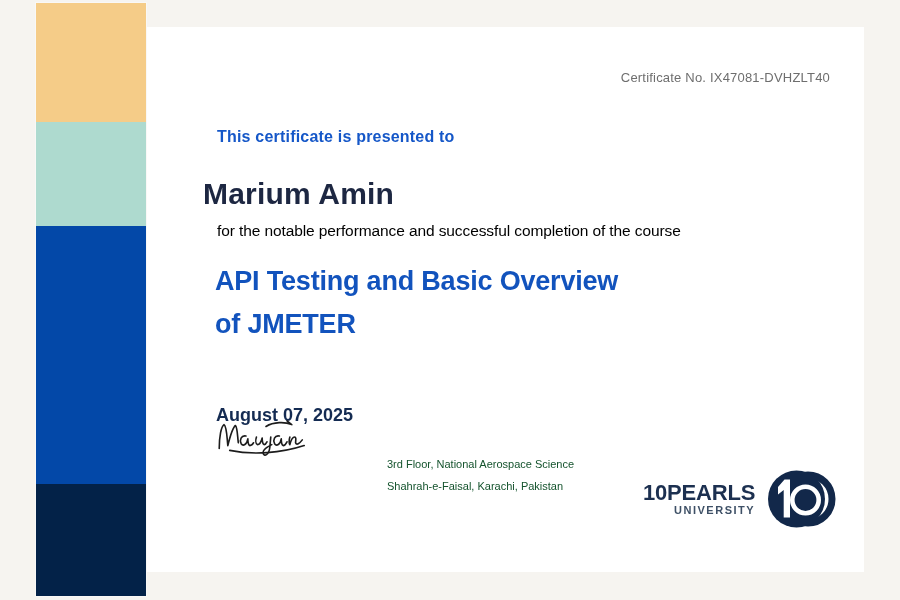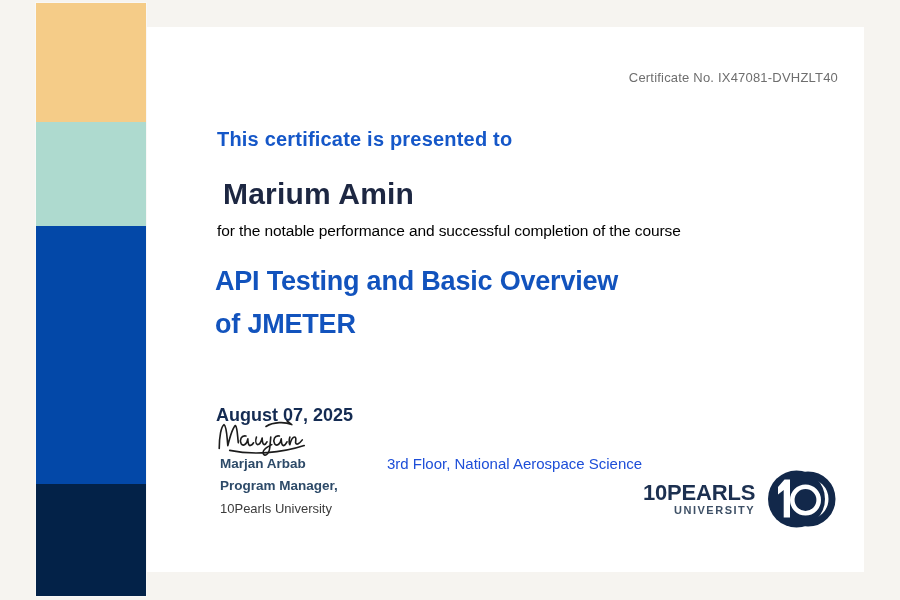--- a/index.html
+++ b/index.html
@@ -22,31 +22,31 @@
   .seg-blue{height:258px;}
   .seg-navy{flex:1;}
 
   
   .card{
     position:absolute;left:147px;top:27px;width:717px;height:545px;
     background:#ffffff;
   }
 
   .cert-number{
-    position:absolute;top:43px;right:26px;
+    position:absolute;top:43px;right:34px;
     font-size:13px;color:#6e6e6e;letter-spacing:0.2px;
   }
 
   .presented{
     position:absolute;left:70px;top:101px;
-    font-size:20px;font-weight:700;letter-spacing:0.2px;
+    font-size:16px;font-weight:700;letter-spacing:0.2px;
   }
 
   .recipient{
-    position:absolute;left:76px;top:150px;
+    position:absolute;left:56px;top:150px;
     font-size:30px;font-weight:700;color:#1d2742;letter-spacing:0.2px;
   }
 
   .description{
     position:absolute;left:70px;top:195px;
     font-size:15.5px;color:#000000;letter-spacing:-0.1px;
   }
 
   .course-title{
     position:absolute;left:68px;top:233px;width:620px;
@@ -64,21 +64,21 @@
   }
 
   .signer{
     position:absolute;left:73px;top:426px;line-height:22px;
   }
   .signer .bold-line{font-size:13.5px;font-weight:700;color:#2d4a68;}
   .signer .org-line{font-size:13px;color:#3c3c3c;margin-top:1px;}
 
   .address{
     position:absolute;left:240px;top:426px;line-height:22px;
-    font-size:15px;color:#1d4ed8;
+    font-size:11px;color:#14532d;
   }
 
   
   .logo{
     position:absolute;left:496px;top:442px;
     display:flex;align-items:center;gap:13px;
   }
   .logo-text{display:flex;flex-direction:column;align-items:flex-end;}
   .logo-wordmark{
     font-size:22px;font-weight:800;letter-spacing:-0.2px;line-height:23px;color:#1c3050;
@@ -119,28 +119,24 @@
     <path d="M3,34 C3,22 5,11 8,9 C11,11 11,22 12,31 C14,23 17,12 20,10 C22,12 22,20 23,28"></path>
     <path d="M31,21 C26,20 24,25 26,29 C28,32 32,30 33,24 C33,27 33,30 35,31 C36,31 38,30 39,28"></path>
     <path d="M42,22 C41,25 41,29 43,30 C45,30 47,27 48,23 C48,26 48,29 50,30 C51,30 52,29 53,27"></path>
     <path d="M57,22 L56,33 C55,41 50,43 49,39 C48,36 52,33 58,30"></path>
     <path d="M66,21 C61,20 59,25 61,29 C63,32 67,30 68,24 C68,27 68,30 70,31 C72,31 73,29 74,27"></path>
     <path d="M77,22 C76,25 76,29 77,30 C78,26 80,22 82,22 C84,22 83,26 83,28 C84,31 87,29 90,25"></path>
     <path d="M52,11 C60,6 72,6 79,9 L74,5"></path>
     <path d="M14,36 C38,41 68,39 92,31"></path>
   </svg>
 
-  <div class="signer">
-    <div class="bold-line">Marjan Arbab</div>
-    <div class="bold-line">Program Manager,</div>
-    <div class="org-line">10Pearls University</div>
-  </div>
 
   <div class="address">
     <div>3rd Floor, National Aerospace Science</div>
+    <div>Shahrah-e-Faisal, Karachi, Pakistan</div>
   </div>
 
   <div class="logo">
     <div class="logo-text">
       <div class="logo-wordmark">10PEARLS</div>
       <div class="logo-subtext">UNIVERSITY</div>
     </div>
     <svg class="logo-mark" viewBox="0 0 72 60">
 
       <circle cx="40" cy="30" r="24" fill="none" stroke="#12284a" stroke-width="7"></circle>

